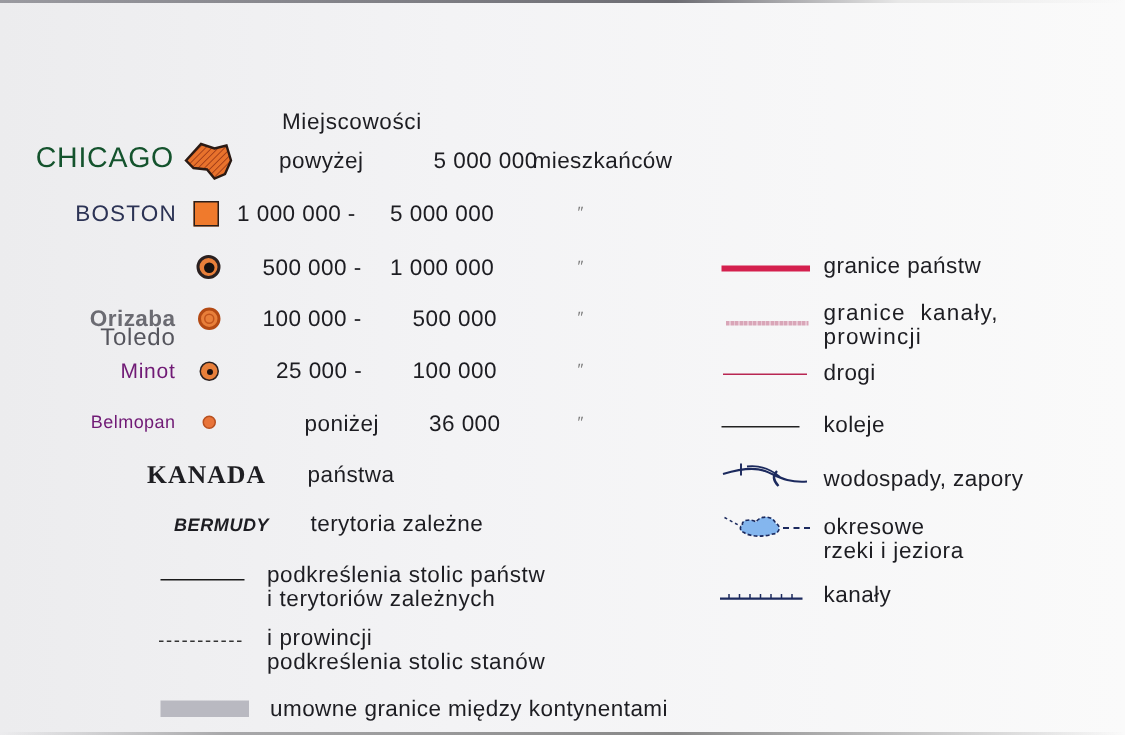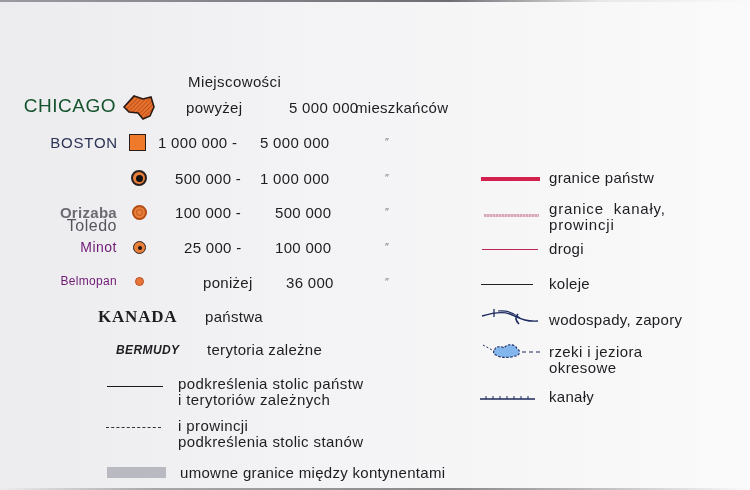--- a/index.html
+++ b/index.html
@@ -166,22 +166,22 @@
   <div class="abs t" style="left:549px;top:311px">wodospady, zapory</div>
 </div>
 
 <div>
   <svg class="sym" style="left:480px;top:340px" width="62" height="22" viewBox="0 0 62 22">
     <path d="M3 5 L14 11" fill="none" stroke="#1c2a5e" stroke-width="1" stroke-dasharray="2 2"></path>
     <path d="M15 10 C14 6, 22 6, 24 8 C27 3, 36 4, 37 9 C41 10, 40 16, 35 16 C30 18, 20 18, 16 15 C13 14, 13 11, 15 10 Z" fill="#84b6ee" stroke="#1c2a5e" stroke-width="1.1" stroke-dasharray="2.5 1.5"></path>
     <path d="M42 12 L60 12" fill="none" stroke="#1c2a5e" stroke-width="1.2" stroke-dasharray="4 3"></path>
   </svg>
   <div class="abs two-line" style="left:549px;top:344px">
+    <div>okresowe</div>
     <div>rzeki i jeziora</div>
-    <div>okresowe</div>
   </div>
 </div>
 
 <div>
   <svg class="sym" style="left:479px;top:392px" width="58" height="10" viewBox="0 0 58 10">
     <line x1="1" y1="7" x2="56" y2="7" stroke="#1c2a5e" stroke-width="1.5"></line>
     <g stroke="#1c2a5e" stroke-width="1">
       <line x1="7" y1="4" x2="7" y2="7"></line>
         <line x1="14" y1="4" x2="14" y2="7"></line>
         <line x1="21" y1="4" x2="21" y2="7"></line>

